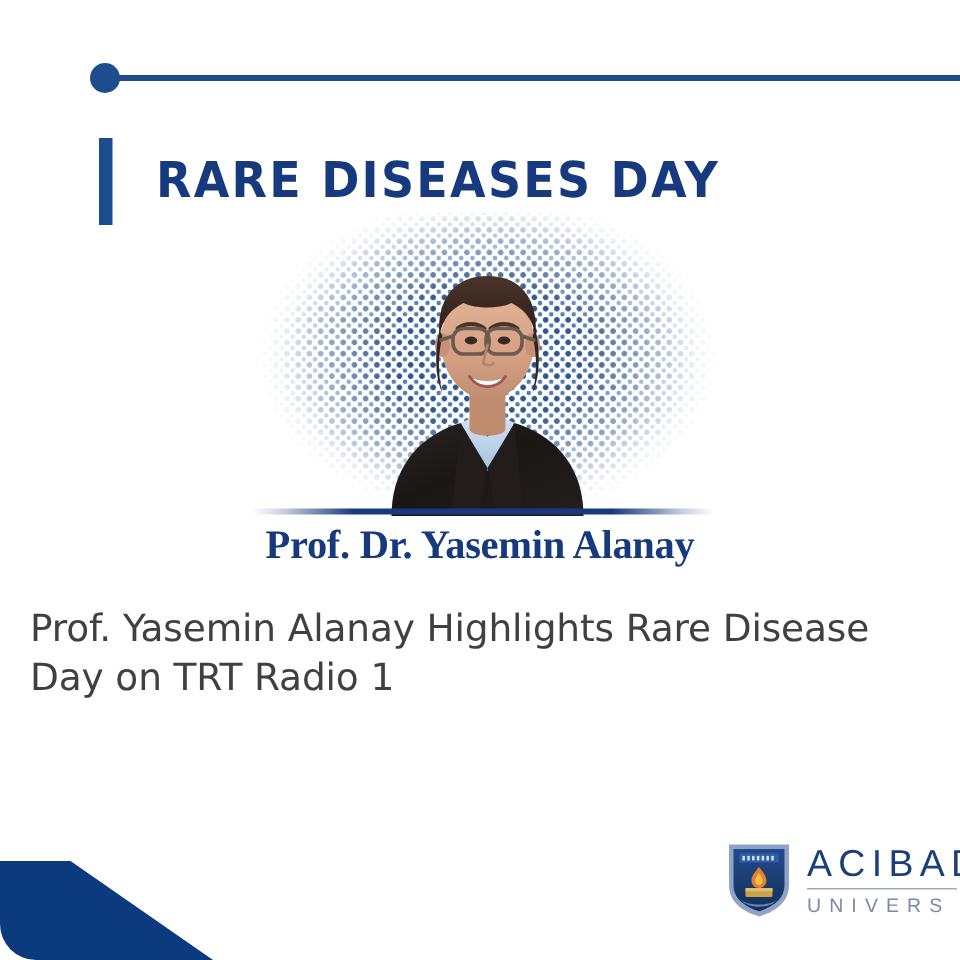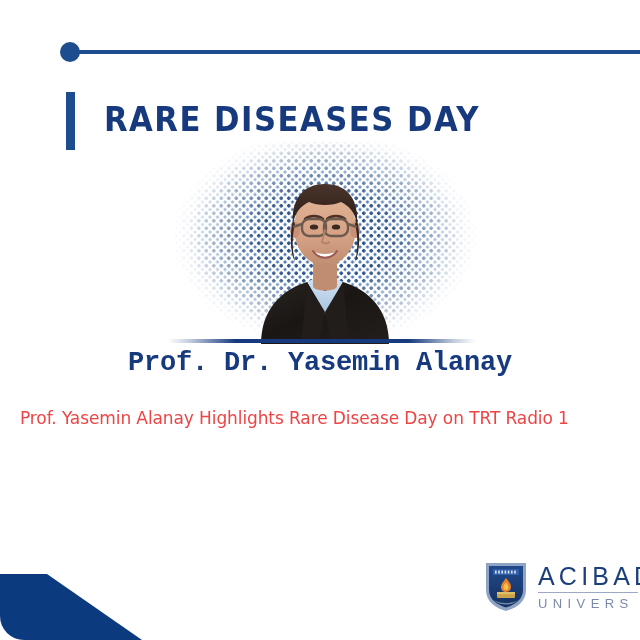--- a/index.html
+++ b/index.html
@@ -123,38 +123,38 @@
       #163a7d 78%,
       rgba(22,58,125,0.25) 93%,
       rgba(22,58,125,0) 100%);
   }
   .speaker-name {
     position: absolute;
     left: 0;
     top: 346px;
     width: 640px;
     text-align: center;
-    font-family: Liberation Mono, monospace;
+    font-family: Liberation Serif, serif;
     font-size: 27px;
     font-weight: 700;
     color: #163a7d;
     letter-spacing: -0.2px;
     line-height: 34px;
   }
 
   
   .headline {
     position: absolute;
     left: 20px;
     top: 402px;
     width: 584px;
     font-family: "DejaVu Sans", sans-serif;
-    font-size: 17px;
+    font-size: 25px;
     font-weight: 400;
-    color: #ef4444;
+    color: #404040;
     line-height: 33px;
     letter-spacing: -0.1px;
   }
 
   
   .corner-wedge {
     position: absolute;
     left: 0;
     top: 572px;
     width: 142px;

